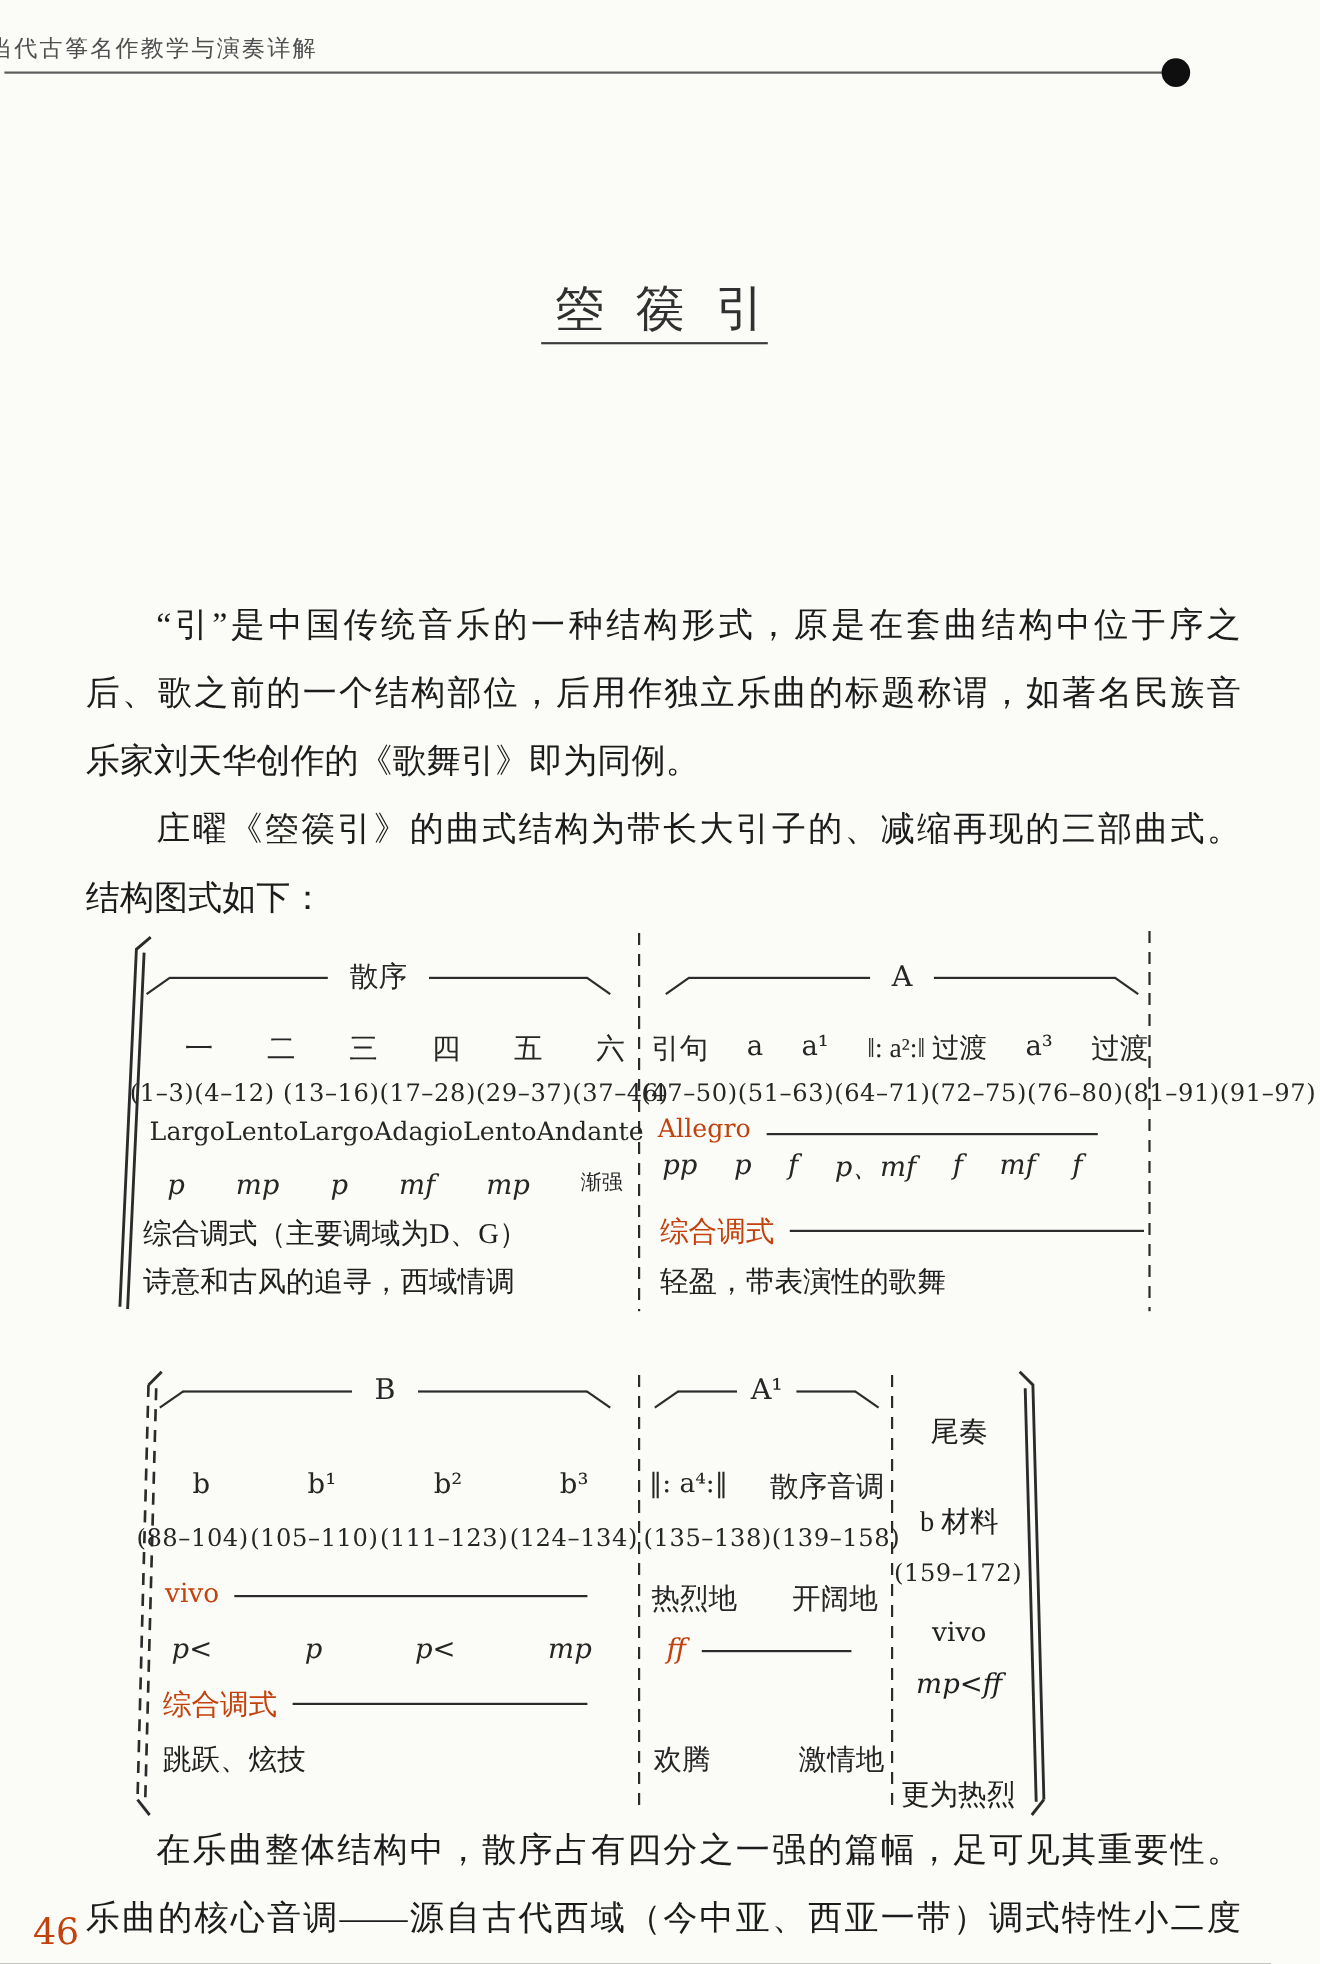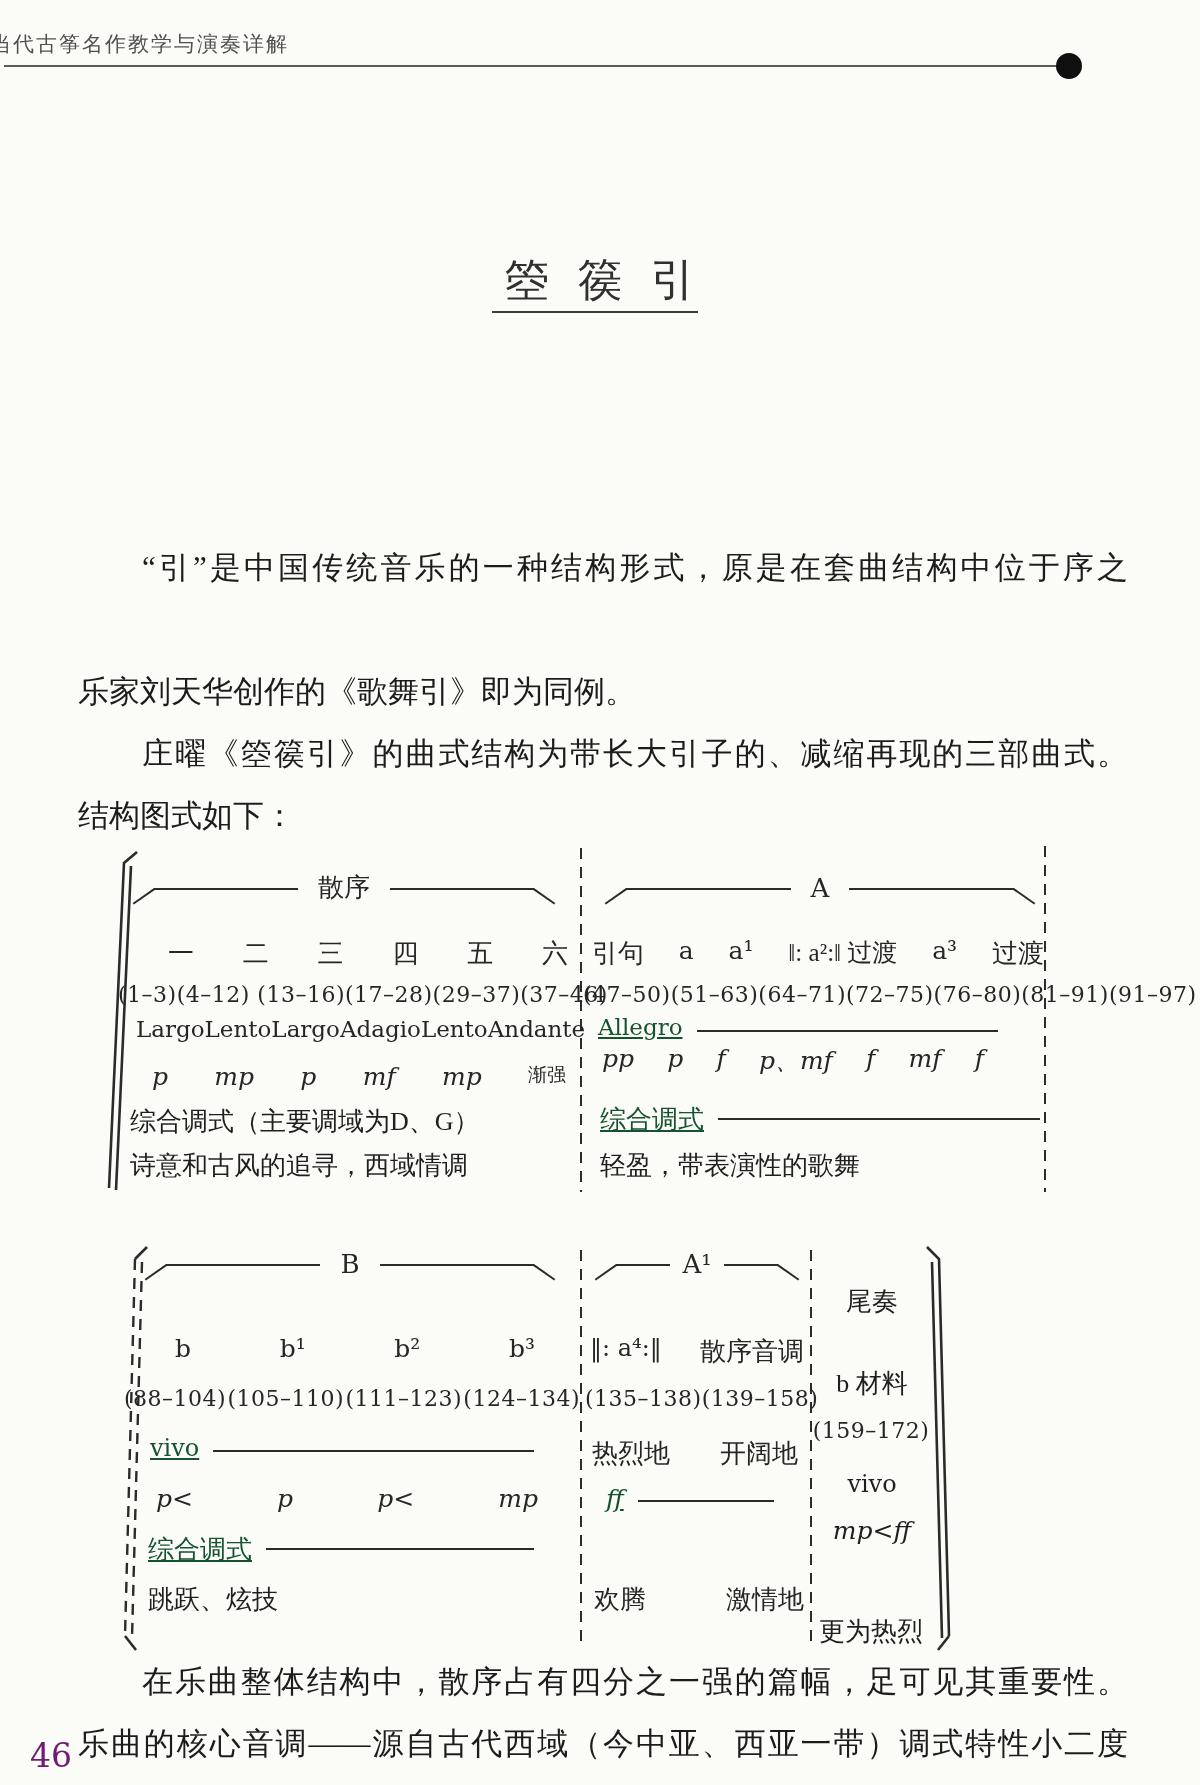--- a/index.html
+++ b/index.html
@@ -29,45 +29,46 @@
   
   .vdash{position:absolute;width:2.2px;
     background:repeating-linear-gradient(to bottom,#2b2b2b 0 11px,transparent 11px 19px);}
   .brace{position:absolute;display:flex;align-items:flex-start;color:#262626;justify-content:center;}
   .brace .bl{flex:1;height:0;border-top:2.4px solid #2b2b2b;margin-top:14px;}
   .brace .bsl,.brace .bsr{width:26px;height:0;border-top:2.4px solid #2b2b2b;margin-top:14px;}
   .brace .bsl{transform:rotate(-35deg);transform-origin:100% 0;}
   .brace .bsr{transform:rotate(35deg);transform-origin:0 0;}
   .brace .blab{margin-top:-2px;padding:0 20px;font-size:26px;line-height:32px;white-space:nowrap;}
   .flexrow{position:absolute;display:flex;justify-content:space-between;color:#262626;}
-  .rule-row{position:absolute;display:flex;color:#14532d;text-decoration:underline;}
+  .rule-row{position:absolute;display:flex;color:#c2410c;}
   .rule-row .rl{flex:1;height:0;border-top:2.2px solid #2b2b2b;margin-top:16px;margin-left:14px;}
   .cjk{font-size:26px;white-space:nowrap;}
   .lat{font-family:"DejaVu Serif",serif;font-size:25px;white-space:nowrap;}
   .tempo{font-family:"DejaVu Serif",serif;font-size:23px;white-space:nowrap;}
   .dyn{font-family:"DejaVu Serif",serif;font-style:italic;font-size:25px;white-space:nowrap;}
   .meas{font-family:"DejaVu Serif",serif;font-size:22px;letter-spacing:.5px;white-space:nowrap;color:#262626;}
   .center{text-align:center;margin-top:32px;}
-  .pageno{position:absolute;left:30px;top:1736px;font-size:33px;color:#701a75;font-family:"DejaVu Serif",serif;}
+  .pageno{position:absolute;left:30px;top:1736px;font-size:33px;color:#c2410c;font-family:"DejaVu Serif",serif;}
   svg{position:absolute;overflow:visible;}
 </style>
 </head>
 <body>
 
 <div class="page">
 
   <div class="running">当代古筝名作教学与演奏详解</div>
   <div class="hrule"></div>
   <div class="hdot"></div>
 
   <div class="ptitle">箜篌引</div>
   <div class="t-underline"></div>
 
 
   <div class="bodyline just indent" style="top:548px">“引”是中国传统音乐的一种结构形式，原是在套曲结构中位于序之</div>
+  <div class="bodyline just" style="top:610px">后、歌之前的一个结构部位，后用作独立乐曲的标题称谓，如著名民族音</div>
   <div class="bodyline" style="top:672px">乐家刘天华创作的《歌舞引》即为同例。</div>
 
   <div class="bodyline just indent" style="top:734px">庄曜《箜篌引》的曲式结构为带长大引子的、减缩再现的三部曲式。</div>
   <div class="bodyline" style="top:796px">结构图式如下：</div>
 
   <div>
     <svg style="left:94px;top:850px" width="46" height="342" viewBox="0 0 46 342">
       <path d="M43,2 L30,13 L15,338" fill="none" stroke="#2b2b2b" stroke-width="2.6"></path>
       <path d="M37,16 L22,340" fill="none" stroke="#2b2b2b" stroke-width="2.6"></path>
     </svg>

